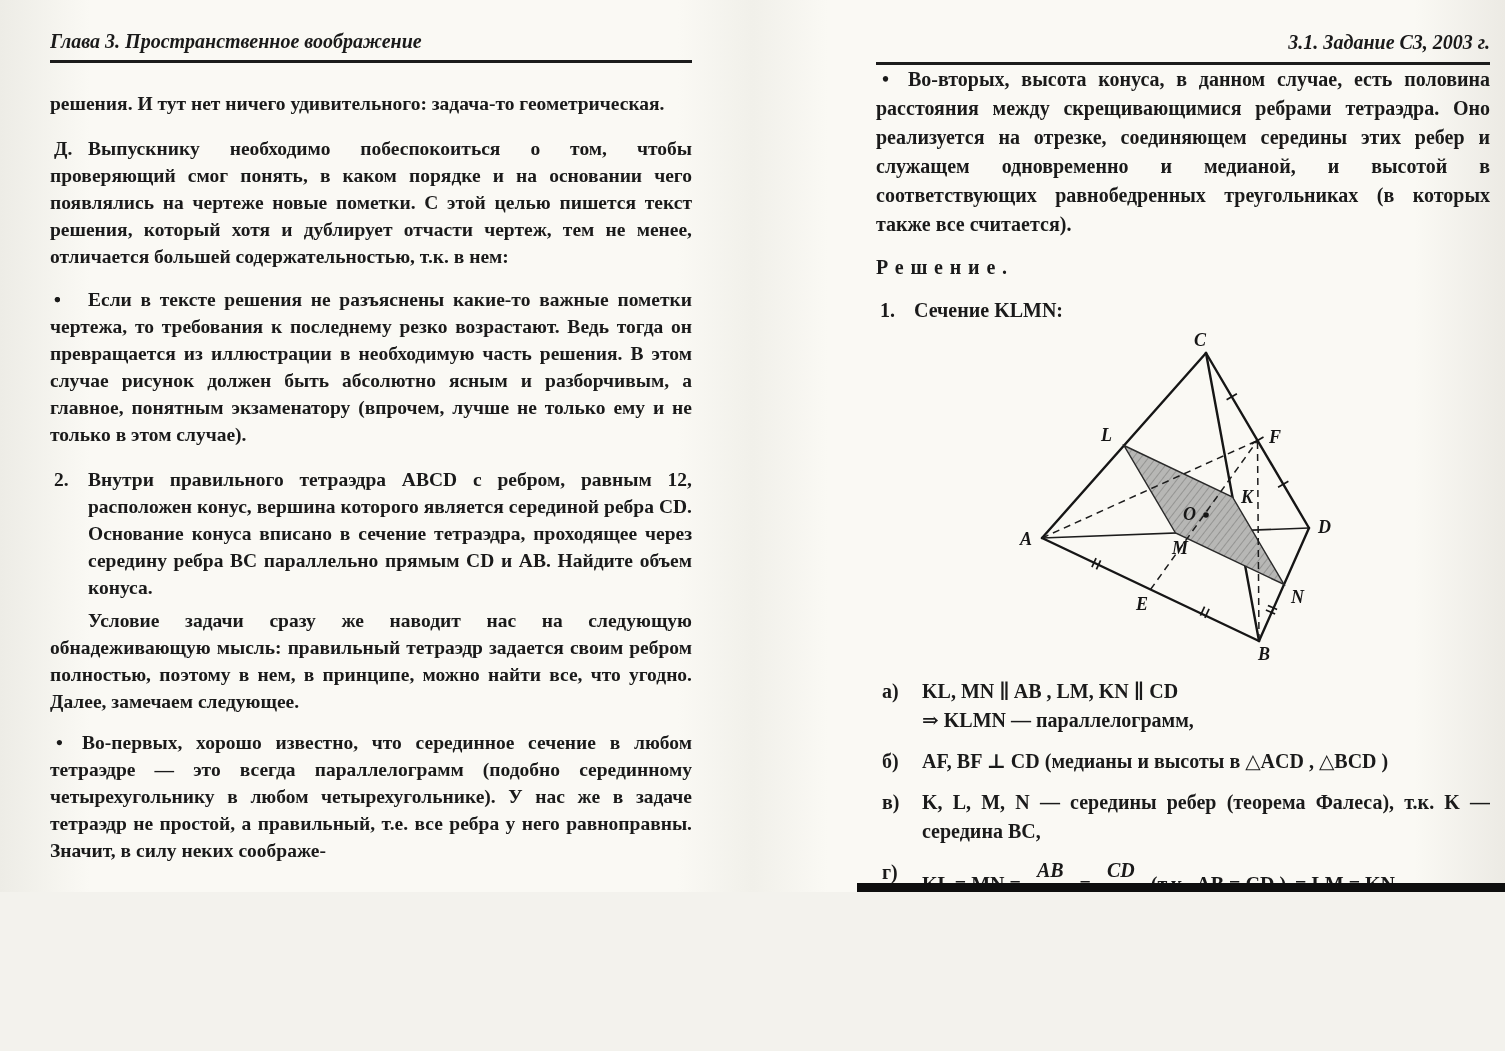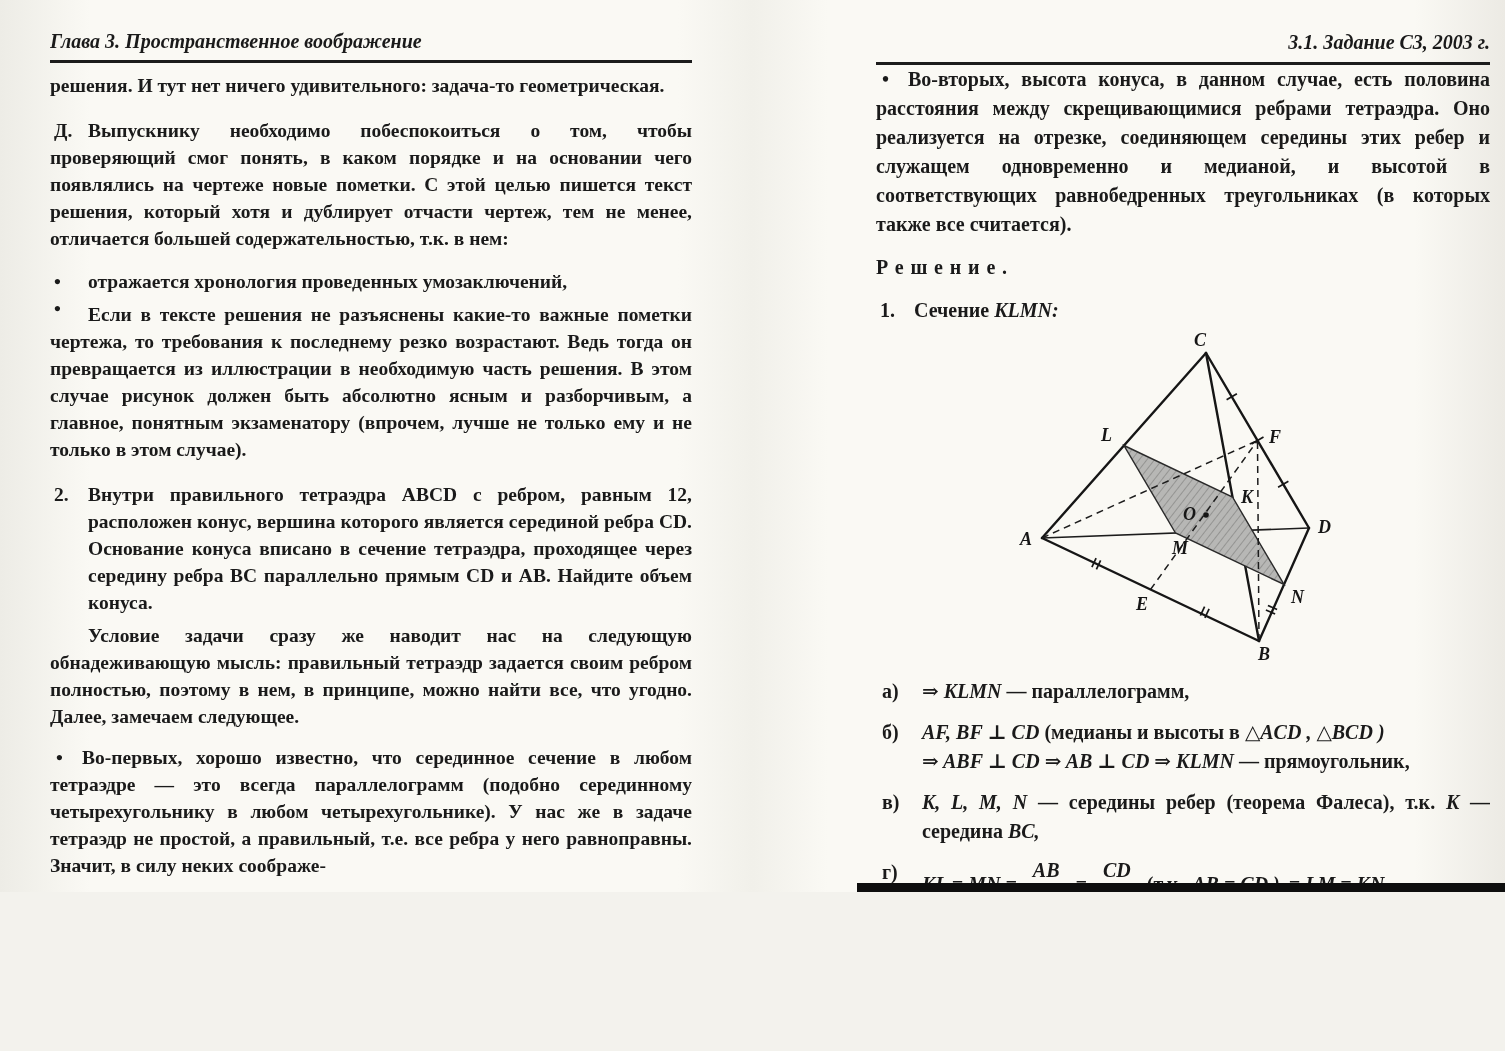--- a/index.html
+++ b/index.html
@@ -12,37 +12,37 @@
     position:relative;width:1505px;height:892px;overflow:hidden;
     background:linear-gradient(90deg,#edece6 0%,#faf9f4 6%,#faf9f4 45%,#f1f0ea 50%,#faf9f4 55%,#faf9f4 94%,#eceae4 100%);
     color:#1a1a1a;
   }
   .col{position:absolute;font-weight:bold;text-align:justify;}
   .col-left{left:50px;top:28px;width:642px;font-size:19.5px;line-height:27px;height:1023px;overflow:hidden;}
   .col-right{left:876px;top:28px;width:614px;font-size:20px;line-height:29px;height:1029px;overflow:hidden;}
 
   .pg-header{display:flex;font-style:italic;font-size:20px;font-weight:bold;padding-bottom:5px;border-bottom:3px solid #1c1c1c;}
   .pg-header.right{justify-content:flex-end;}
-  .after-header{margin-top:9px;}
+  .after-header{margin-top:27px;}
 
   p{margin:0;}
   .mb18{margin-bottom:18px;}
   .mb14{margin-bottom:14px;}
   .mb10{margin-bottom:10px;}
   .mb6{margin-bottom:6px;}
   .mt16{margin-top:16px;}
 
   .ti{text-indent:38px;}
 
   .li-hang{position:relative;padding-left:38px;}
   .li-hang>.li-label{position:absolute;left:4px;top:0;}
 
   .p-bullet>.b-mark{display:inline-block;width:32px;padding-left:6px;box-sizing:border-box;text-indent:0;}
 
-  .mi{font-style:italic;}
+  .mi{}
 
   .solution{letter-spacing:0.34em;}
 
   .figure{position:relative;height:334px;margin-top:6px;}
   .figure svg{position:absolute;left:118px;top:2px;}
   .dlabel{font-family:"Liberation Serif","DejaVu Serif",serif;font-size:18px;font-style:italic;font-weight:bold;fill:#161616;}
 
   .ritem{position:relative;padding-left:46px;margin-top:12px;}
   .ritem>.li-label{position:absolute;left:6px;top:0;}
   .fracline{display:flex;align-items:center;gap:9px;flex-wrap:wrap;}
@@ -65,21 +65,20 @@
     <p class="after-header mb18">решения. И тут нет ничего удивительного: задача-то геометрическая.</p>
 
     <div class="li-hang mb6">
       <span class="li-label">Д.</span>
     </div>
 
     <p class="ti">Выпускнику необходимо побеспокоиться о том, чтобы проверяющий смог понять, в каком порядке и на основании чего появлялись на чертеже новые пометки. С этой целью пишется текст решения, который хотя и дублирует отчасти чертеж, тем не менее, отличается большей содержательностью, т.к. в нем:</p>
 
     <div class="li-hang mt16">
       <span class="li-label">•</span>
-      <span>отражается хронология проведенных умозаключений,</span>
     </div>
     <div class="li-hang mb6">
       <span class="li-label">•</span>
     </div>
 
     <p class="ti mb18">Если в тексте решения не разъяснены какие-то важные пометки чертежа, то требования к последнему резко возрастают. Ведь тогда он превращается из иллюстрации в необходимую часть решения. В этом случае рисунок должен быть абсолютно ясным и разборчивым, а главное, понятным экзаменатору (впрочем, лучше не только ему и не только в этом случае).</p>
 
     <div class="li-hang mb6">
       <span class="li-label">2.</span>
       <span>Внутри правильного тетраэдра ABCD с ребром, равным 12, расположен конус, вершина которого является серединой ребра CD. Основание конуса вписано в сечение тетраэдра, проходящее через середину ребра BC параллельно прямым CD и AB. Найдите объем конуса.</span>
@@ -161,35 +160,34 @@
           <text class="dlabel" x="186" y="221" text-anchor="middle">M</text>
           <text class="dlabel" x="148" y="277" text-anchor="middle">E</text>
           <text class="dlabel" x="297" y="270" text-anchor="start">N</text>
         </g>
       </svg>
     </div>
 
     <div class="ritem">
       <span class="li-label">а)</span>
       <div>
+        <span class="mi">KL, MN ∥ AB ,  LM, KN ∥ CD</span>
+      </div>
+      <div>
         <span class="mi">⇒ KLMN</span>
         <span>— параллелограмм,</span>
       </div>
     </div>
 
     <div class="ritem">
       <span class="li-label">б)</span>
       <div>
         <span class="mi">AF, BF ⊥ CD</span>
         <span>(медианы и высоты в</span>
         <span class="mi">△ACD , △BCD )</span>
-      </div>
-      <div>
-        <span class="mi">⇒ ABF ⊥ CD ⇒ AB ⊥ CD ⇒ KLMN</span>
-        <span>— прямоугольник,</span>
       </div>
     </div>
 
     <div class="ritem">
       <span class="li-label">в)</span>
       <span class="mi">K, L, M, N</span>
       <span>— середины ребер (теорема Фалеса), т.к.</span>
       <span class="mi">K</span>
       <span>— середина</span>
       <span class="mi">BC,</span>

